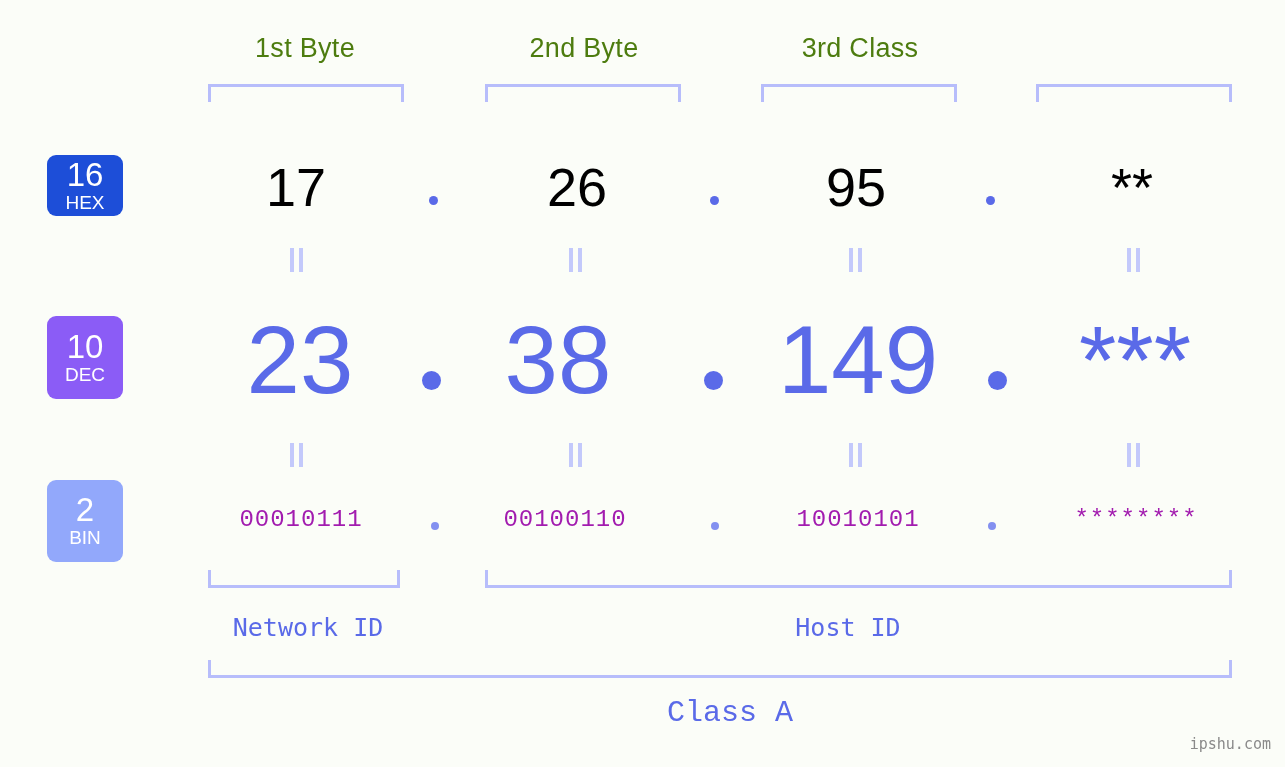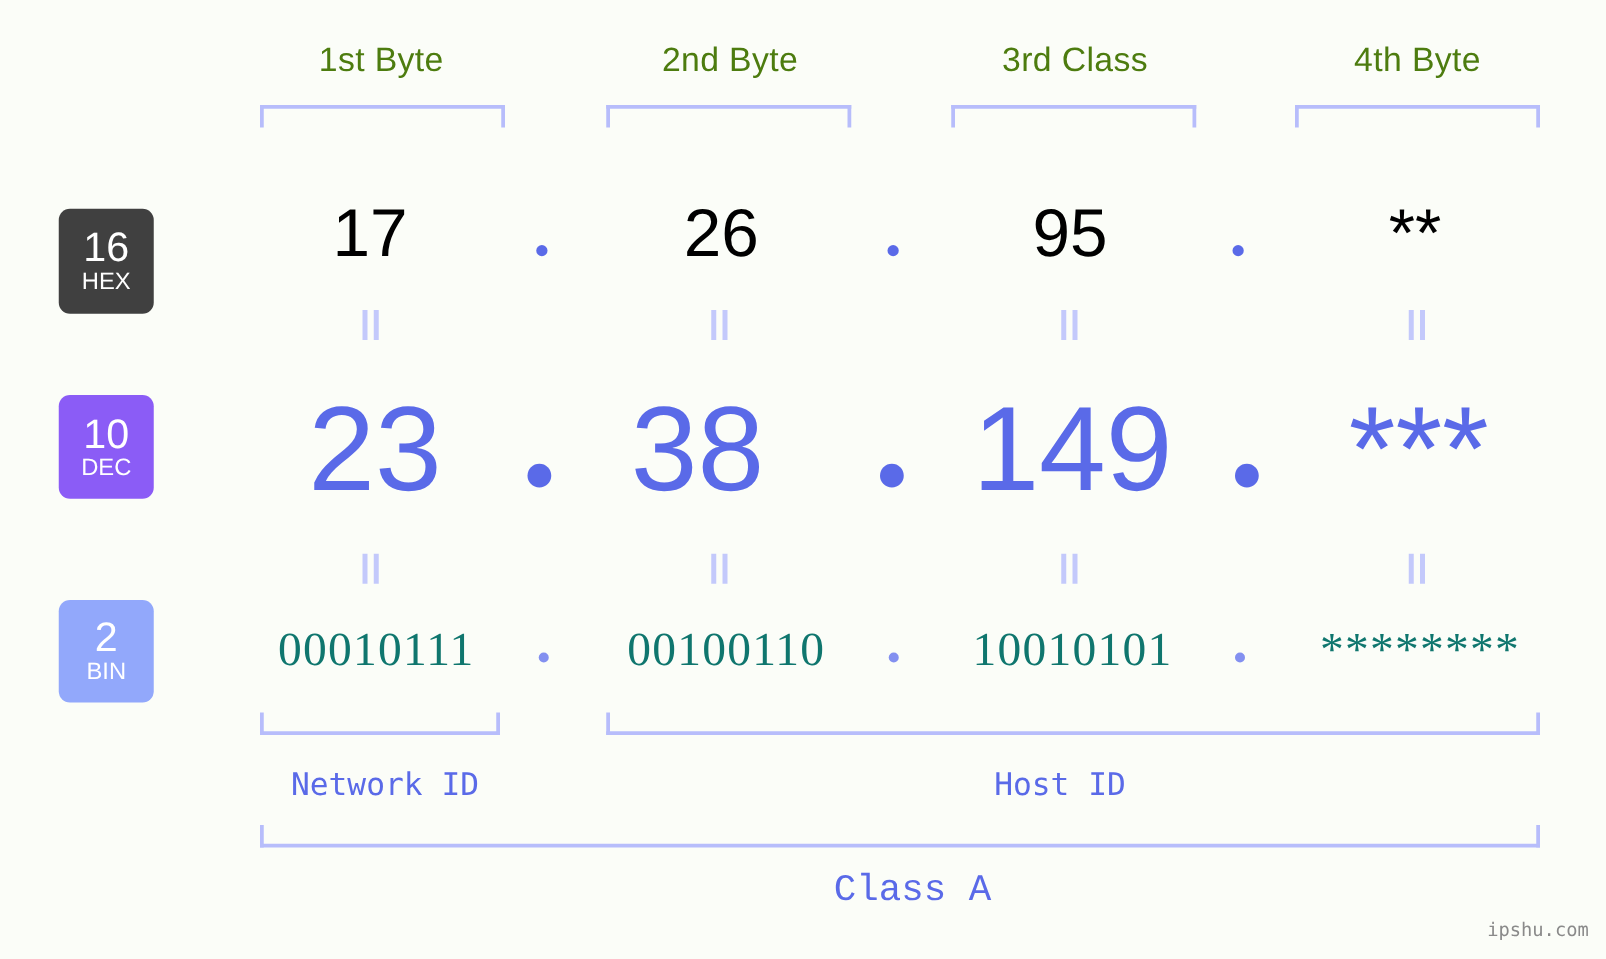--- a/index.html
+++ b/index.html
@@ -64,21 +64,21 @@
   .badge .num {
     font-size: 33px;
     line-height: 34px;
     font-weight: 400;
   }
   .badge .lbl {
     font-size: 19px;
     line-height: 22px;
     font-weight: 400;
   }
-  .badge-hex { top: 155px; height: 84px; background: #404040; margin-top: 12px; }
+  .badge-hex { top: 155px; height: 61px; background: #1d4ed8; }
   .badge-dec { top: 316px; height: 83px; background: #8b5cf6; }
   .badge-bin { top: 480px; height: 82px; background: #92a8fb; }
 
   
   .val {
     position: absolute;
     text-align: center;
     white-space: nowrap;
   }
   .row-hex .val {
@@ -89,23 +89,23 @@
     line-height: 70px;
   }
   .row-dec .val {
     font-size: 96px;
     color: #5a6ae8;
     font-family: "Liberation Sans", sans-serif;
     top: 300px;
     line-height: 120px;
   }
   .row-bin .val {
-    font-size: 38px;
-    color: #0f766e;
-    font-family: Liberation Serif, serif;
+    font-size: 24px;
+    color: #a21caf;
+    font-family: Liberation Mono, monospace;
     top: 498px;
     line-height: 44px;
     letter-spacing: 1px;
   }
 
   
   .dot {
     position: absolute;
     border-radius: 50%;
   }
@@ -155,21 +155,20 @@
   }
 </style>
 </head>
 <body>
 
 <div id="page">
 
   <div class="byte-header" style="left:205px;width:200px;">1st Byte</div>
   <div class="byte-header" style="left:484px;width:200px;">2nd Byte</div>
   <div class="byte-header" style="left:760px;width:200px;">3rd Class</div>
-  <div class="byte-header" style="left:1034px;width:200px;">4th Byte</div>
 
   <div class="bracket-down" style="left:208px;top:84px;width:196px;"></div>
   <div class="bracket-down" style="left:485px;top:84px;width:196px;"></div>
   <div class="bracket-down" style="left:761px;top:84px;width:196px;"></div>
   <div class="bracket-down" style="left:1036px;top:84px;width:196px;"></div>
 
   <div class="badge badge-hex">
     <span class="num">16</span>
     <span class="lbl">HEX</span>
   </div>
@@ -232,21 +231,21 @@
       <span></span>
   </div>
   <div class="eq" style="left:1127px;top:443px;">
     <span></span>
       <span></span>
   </div>
 
   <div class="row-bin">
     <div class="val" style="left:201px;width:200px;">00010111</div>
     <div class="dot dot-bin" style="left:431px;"></div>
-    <div class="val" style="left:481px;width:200px;">00100110</div>
+    <div class="val" style="left:465px;width:200px;">00100110</div>
     <div class="dot dot-bin" style="left:711px;"></div>
     <div class="val" style="left:758px;width:200px;">10010101</div>
     <div class="dot dot-bin" style="left:988px;"></div>
     <div class="val" style="left:1036px;width:200px;">********</div>
   </div>
 
   <div class="bracket-up" style="left:208px;top:570px;width:192px;"></div>
   <div class="bracket-up" style="left:485px;top:570px;width:747px;"></div>
 
   <div class="id-label" style="left:208px;top:613px;width:200px;">Network ID</div>

